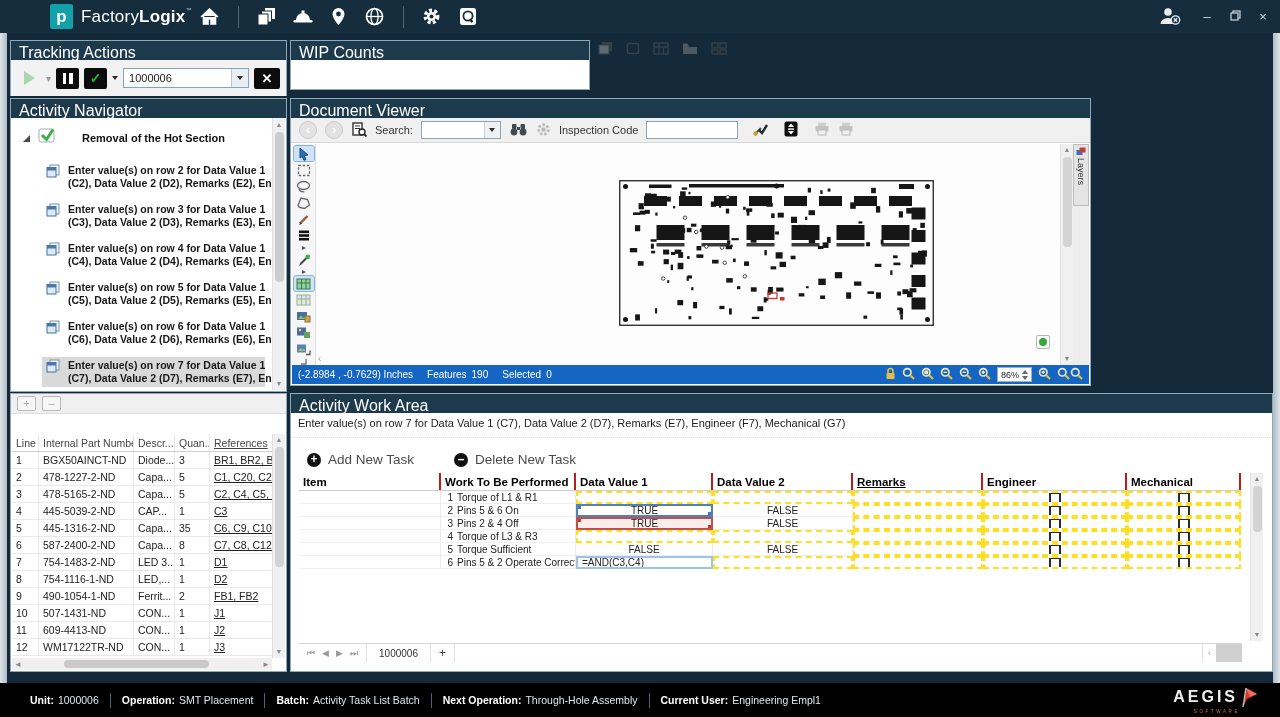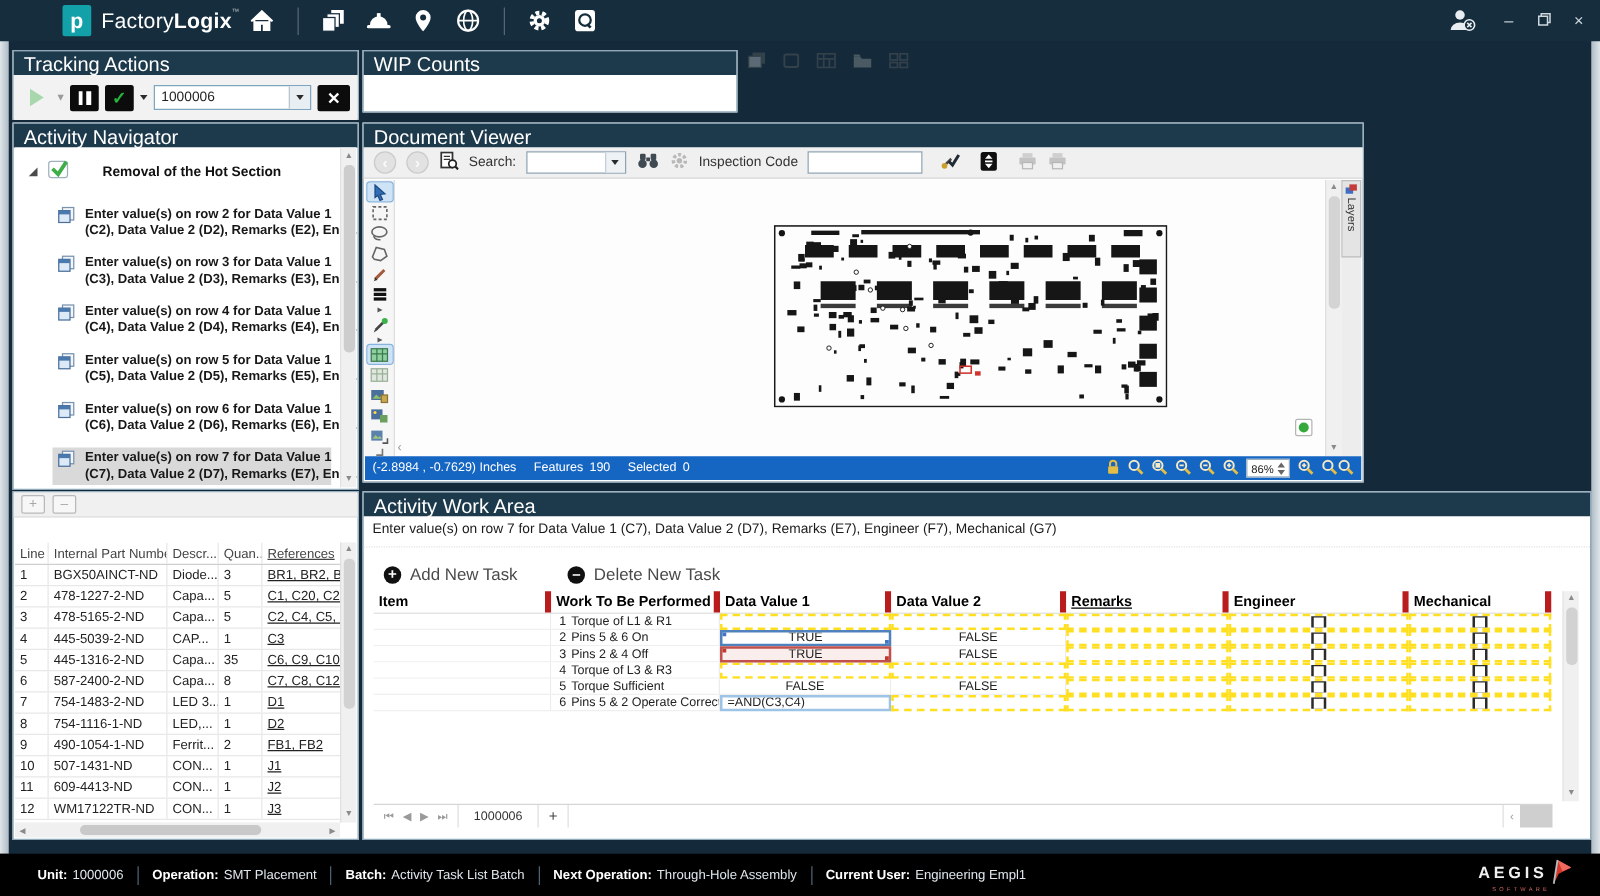--- a/index.html
+++ b/index.html
@@ -112,21 +112,21 @@
   #workarea { left:290px; top:393px; width:983px; height:279px; }
   .wa-instruction { font-size:11px; color:#1a1a1a; padding:4px 7px 0 7px; border-bottom:1px dotted #e3e3e3; padding-bottom:8px;}
   .task-btns { display:flex; gap:40px; margin:14px 0 10px 16px; }
   .task-btn { display:flex; align-items:center; gap:7px; cursor:pointer; }
   .task-btn .ic { width:14px; height:14px; border-radius:50%; background:#101010; color:#fff; font-size:12px; line-height:13px; text-align:center; font-weight:bold;}
   .task-btn .tl { font-size:13.5px; color:#4a4a4a; }
   #sheet { position:absolute; left:8px; top:79px; width:942px; }
   .srow { display:flex; height:13px; }
   .srow.shead { height:18px; border-bottom:1px solid #cfcfcf; }
   .scell { flex-shrink:0; font-size:10px; color:#222; display:flex; align-items:center; justify-content:center; border-right:1px solid #ececec; border-bottom:1px solid #efefef; overflow:hidden; white-space:nowrap; background:#fff;}
-  .scell.h { font-weight:bold; font-size:11.5px; color:#000; justify-content:flex-start; padding-left:4px; border-right:5px solid #b91c1c; border-bottom:none; background:#fff;}
+  .scell.h { font-weight:bold; font-size:11.5px; color:#000; justify-content:flex-start; padding-left:4px; border-right:2px solid #b91c1c; border-bottom:none; background:#fff;}
   .c0{width:142px;} .c1{width:135px;} .c2{width:137px;} .c3{width:140px;} .c4{width:130px;text-decoration:underline;} .c5{width:144px;} .c6{width:114px; border-right:none;}
   .scell.work { justify-content:flex-start; }
   .rnum { width:12px; text-align:right; margin-right:4px; flex-shrink:0;}
   .yd { border:2px dashed #ffdf1f !important; background:#fff; }
   .selb { border:2px solid #4f81bd !important; position:relative; background:#fff;}
   .selb::before { content:""; position:absolute; left:-2px; top:-2px; width:5px; height:5px; background:#4472c4;}
   .selb::after { content:""; position:absolute; right:-2px; bottom:-2px; width:5px; height:5px; background:#4472c4;}
   .selr { border:2px solid #c0504d !important; position:relative; background:#faeeed;}
   .selr::before { content:""; position:absolute; left:-2px; top:-2px; width:5px; height:5px; background:#c0392b;}
   .selr::after { content:""; position:absolute; right:-2px; bottom:-2px; width:5px; height:5px; background:#c0392b;}
@@ -142,21 +142,21 @@
   .wa-vscroll { position:absolute; right:9px; top:79px; bottom:30px; width:13px; background:#f0f0f0; border-left:1px solid #e3e3e3;}
   .wa-vscroll .ar { height:12px; font-size:7px; color:#8a8a8a; text-align:center; line-height:12px;}
   .wa-vscroll .ar.dn { position:absolute; bottom:0; left:0; right:0;}
   .wa-vscroll .thumb { position:absolute; top:13px; left:2px; width:9px; height:46px; background:#d2d2d2; border-radius:4px;}
   
   .bottombar { position:absolute; left:0; bottom:0; width:1280px; height:34px; background:#000000; display:flex; align-items:center; color:#fff; font-size:10.5px; padding-left:30px;}
   .bl { font-weight:bold; } .bv { margin-left:4px; color:#dfe7ec; }
   .bsep { width:1px; height:15px; background:#4c6372; margin:0 11px; }
   .aegis { margin-left:auto; margin-right:20px; display:flex; flex-direction:column; align-items:flex-end; }
   .aegis .row1 { display:flex; align-items:center; gap:2px; }
-  .aegis .nm { font-size:13px; font-weight:bold; letter-spacing:3px; color:#f0f0f0; }
+  .aegis .nm { font-size:16px; font-weight:bold; letter-spacing:3px; color:#f0f0f0; }
   .aegis .sub { font-size:4.5px; letter-spacing:2.6px; color:#d4695f; margin-top:1px; margin-right:20px;}
 </style>
 </head>
 <body>
 
 <div class="titlebar">
   <div class="logo-box">p</div>
   <div class="brand">
     <span>Factory</span><span class="b">Logix</span><span class="tm">™</span>
   </div>

